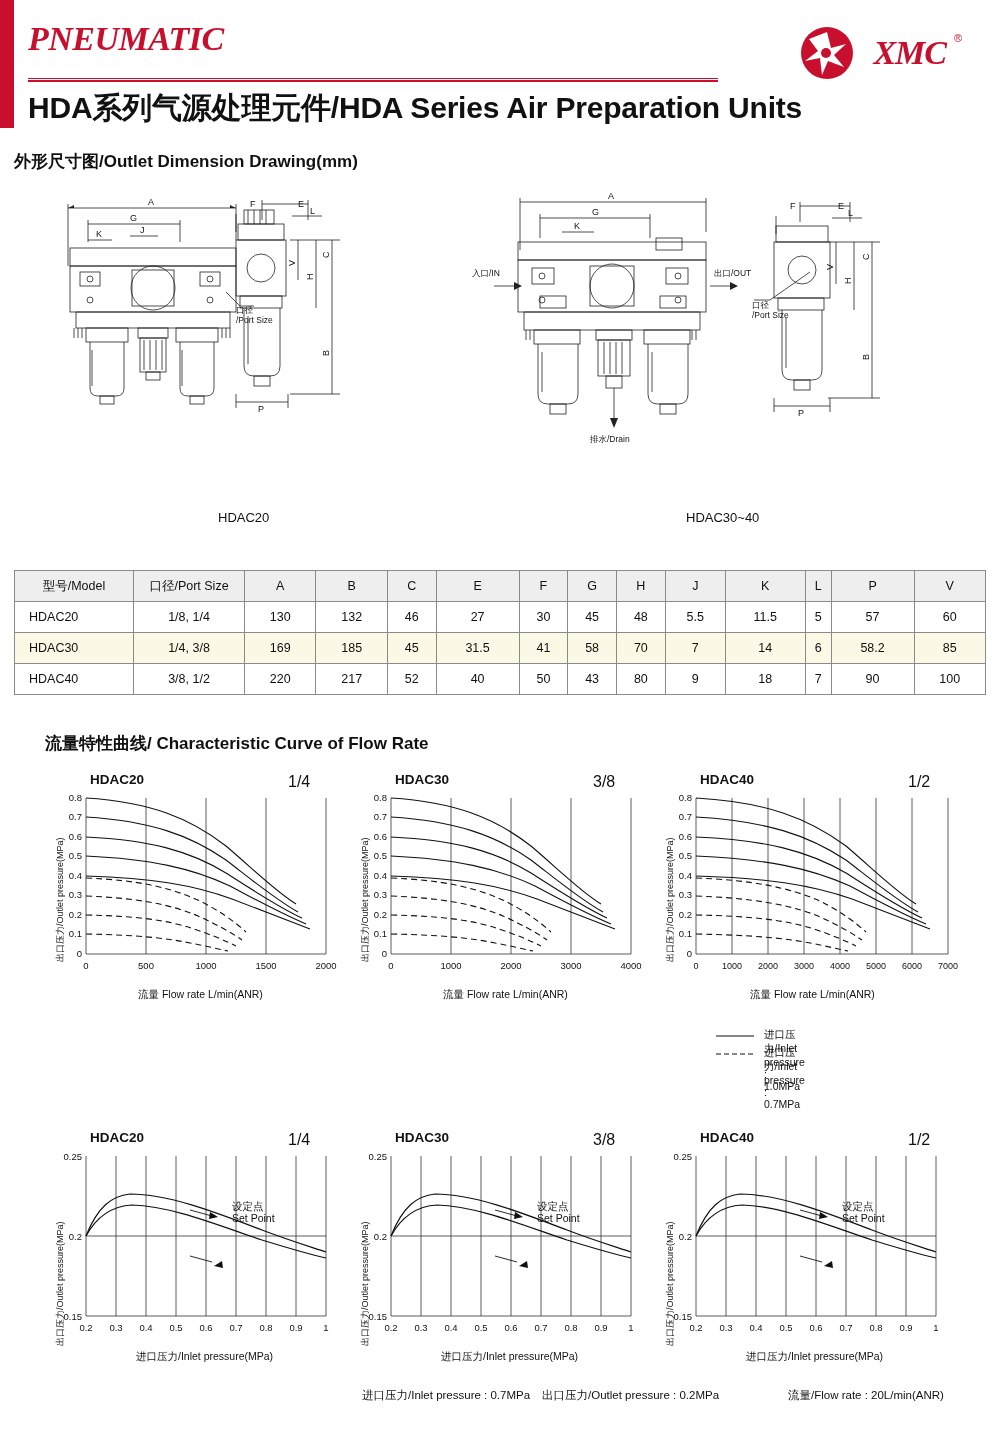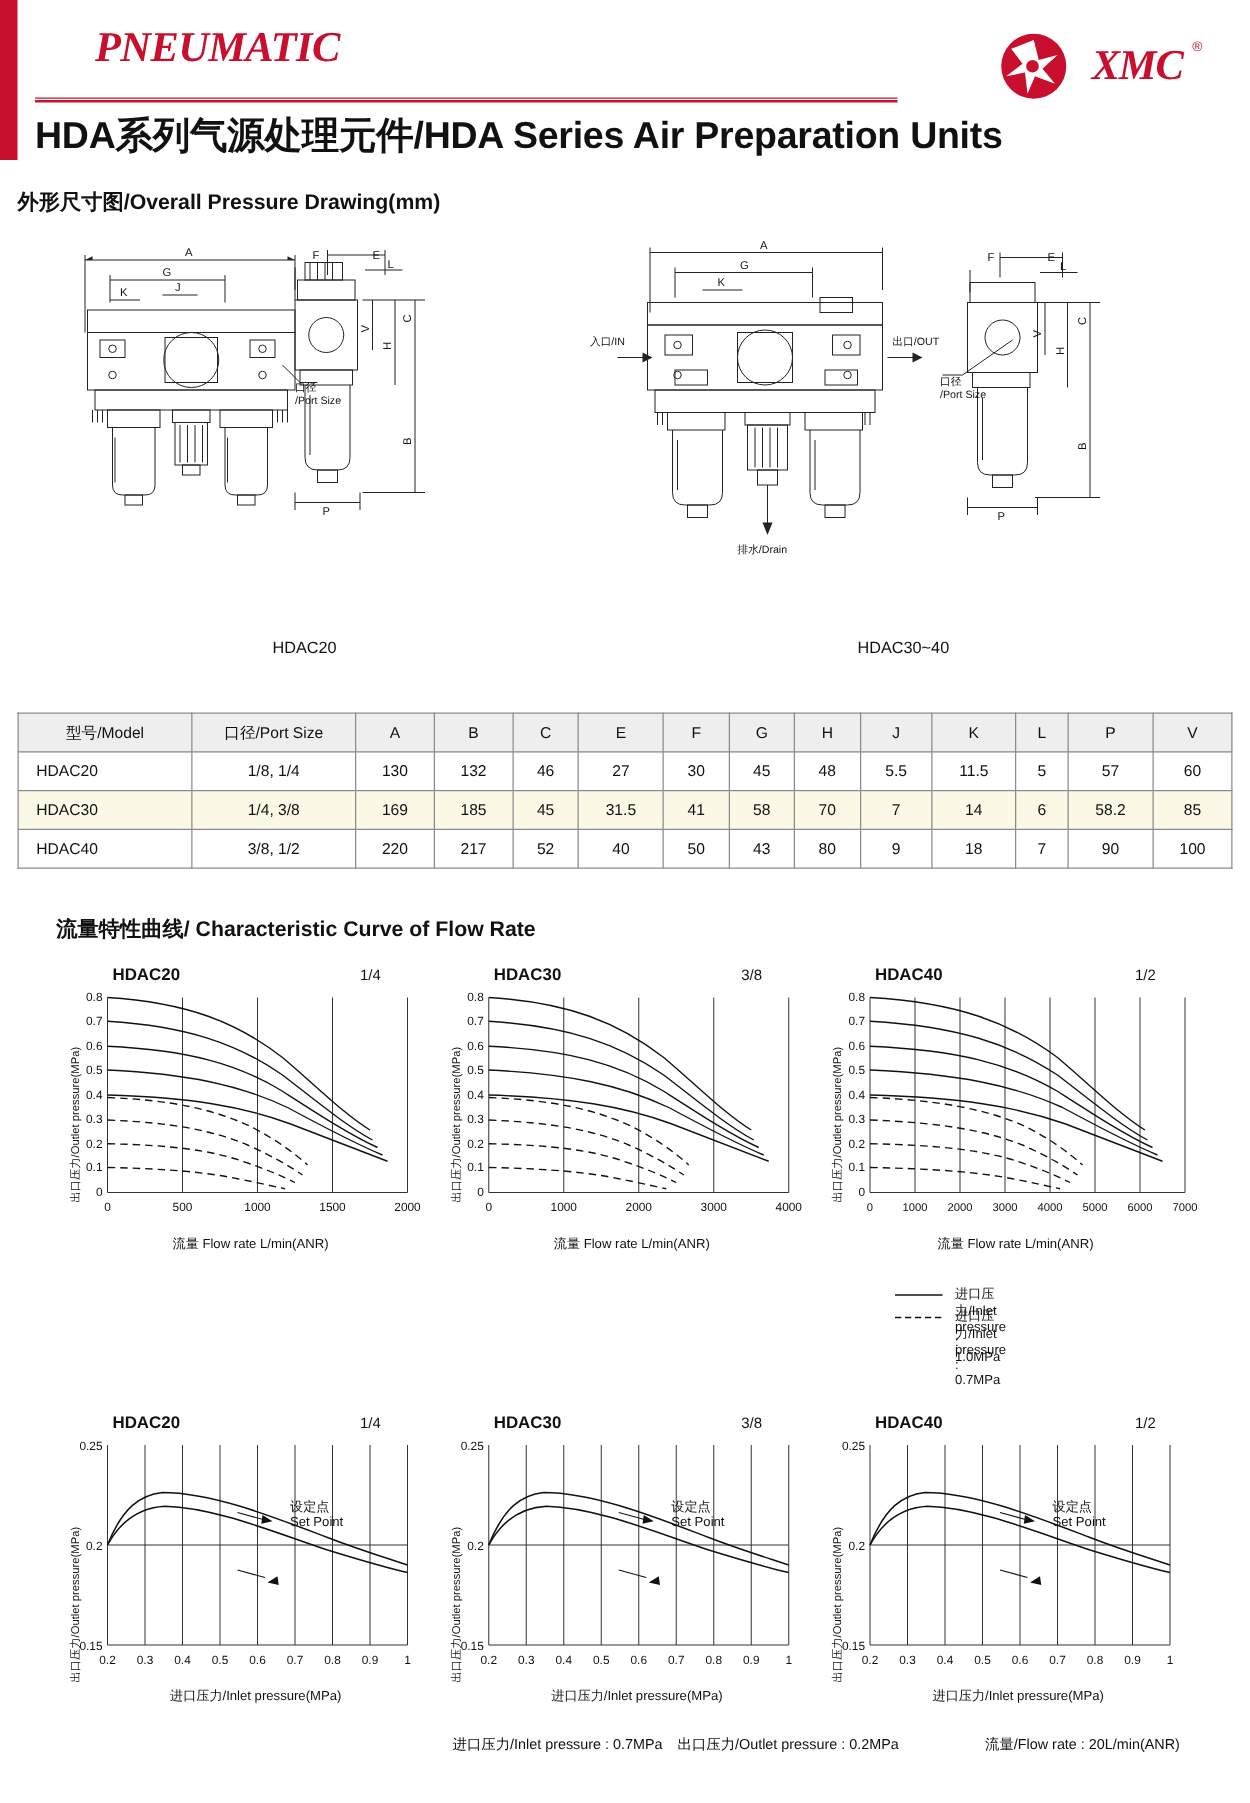--- a/index.html
+++ b/index.html
@@ -5,21 +5,21 @@
   html,body{margin:0;padding:0;}
   body{
     width:1000px;height:1442px;position:relative;background:#ffffff;
     font-family:"Liberation Sans", sans-serif; color:#111;
     overflow:hidden;
   }
   .page{position:relative;width:1000px;height:1442px;}
 
   
   .red-bar{position:absolute;left:0;top:0;width:14px;height:128px;background:#c8102e;}
-  .hdr{position:absolute;left:28px;top:20px;width:660px;margin-left:48px;}
+  .hdr{position:absolute;left:28px;top:20px;width:660px;}
   .pneumatic{
     font-family:"Liberation Serif", serif;
     font-style:italic;font-weight:bold;font-size:34px;letter-spacing:-0.5px;
     color:#c8102e;line-height:38px;
   }
   .hdr-rule{position:absolute;left:28px;top:78px;width:690px;height:1px;background:#c8102e;}
   .hdr-rule2{position:absolute;left:28px;top:80px;width:690px;height:2px;background:#c8102e;}
   .title-main{
     position:absolute;left:28px;top:88px;font-size:30px;font-weight:bold;color:#111;
     letter-spacing:-0.2px;
@@ -35,32 +35,32 @@
   
   .draw-area{position:absolute;left:0;top:170px;width:1000px;height:380px;}
   .cap{position:absolute;font-size:13px;color:#111;}
 
   
   table.dim{
     position:absolute;left:14px;top:570px;border-collapse:collapse;width:972px;
     font-size:12.5px;
   }
   table.dim th, table.dim td{
-    border:1px solid #8a8a8a;text-align:center;padding:5px 10px;height:20px;
+    border:1px solid #8a8a8a;text-align:center;padding:5px 0;height:20px;
     font-weight:normal;color:#111;
   }
   table.dim thead th{background:#eeeeee;font-weight:normal;text-align:center;}
   table.dim tbody tr.alt td{background:#fbf8e6;}
   table.dim td.model{text-align:left;padding-left:14px;}
   table.dim th.model{text-align:center;}
 
   
   .chart-block{position:absolute;}
   .chart-name{position:absolute;font-size:13.5px;font-weight:bold;}
-  .chart-port{position:absolute;font-size:12px;}
+  .chart-port{position:absolute;font-size:16px;}
   .axis-y-label{
     position:absolute;font-size:9px;white-space:nowrap;
     transform:rotate(-90deg);transform-origin:left top;
   }
   .axis-x-label{position:absolute;font-size:10.5px;white-space:nowrap;}
   .legend{position:absolute;font-size:10.5px;}
   .footnote{position:absolute;font-size:11.5px;}
   svg{display:block;}
 </style>
 </head>
@@ -79,21 +79,21 @@
   <div class="logo">
     <svg class="logo-mark" viewBox="0 0 54 54">
       <circle cx="27" cy="27" r="26" fill="#c8102e"></circle>
       <path d="M27 6 L31 22 L46 18 L34 29 L44 41 L28 35 L22 49 L20 32 L5 35 L18 25 L9 13 Z" fill="#ffffff"></path>
       <circle cx="26" cy="27" r="5" fill="#c8102e"></circle>
     </svg>
     <div class="logo-text">XMC</div>
     <div class="logo-reg">®</div>
   </div>
 
-  <div class="sec-title" style="left:14px;top:150px;">外形尺寸图/Overall Pressure Drawing(mm)</div>
+  <div class="sec-title" style="left:14px;top:150px;">外形尺寸图/Outlet Dimension Drawing(mm)</div>
 
   <div class="draw-area">
 
     <svg width="420" height="330" viewBox="0 0 420 330" style="position:absolute;left:40px;top:10px;">
       <g stroke="#222" fill="none" stroke-width="0.8">
 
         <line x1="28" y1="28" x2="196" y2="28"></line>
         <line x1="28" y1="24" x2="28" y2="86"></line>
         <line x1="196" y1="24" x2="196" y2="60"></line>
         <polygon points="34,28 28,28 34,25" fill="#222" stroke="none"></polygon>

